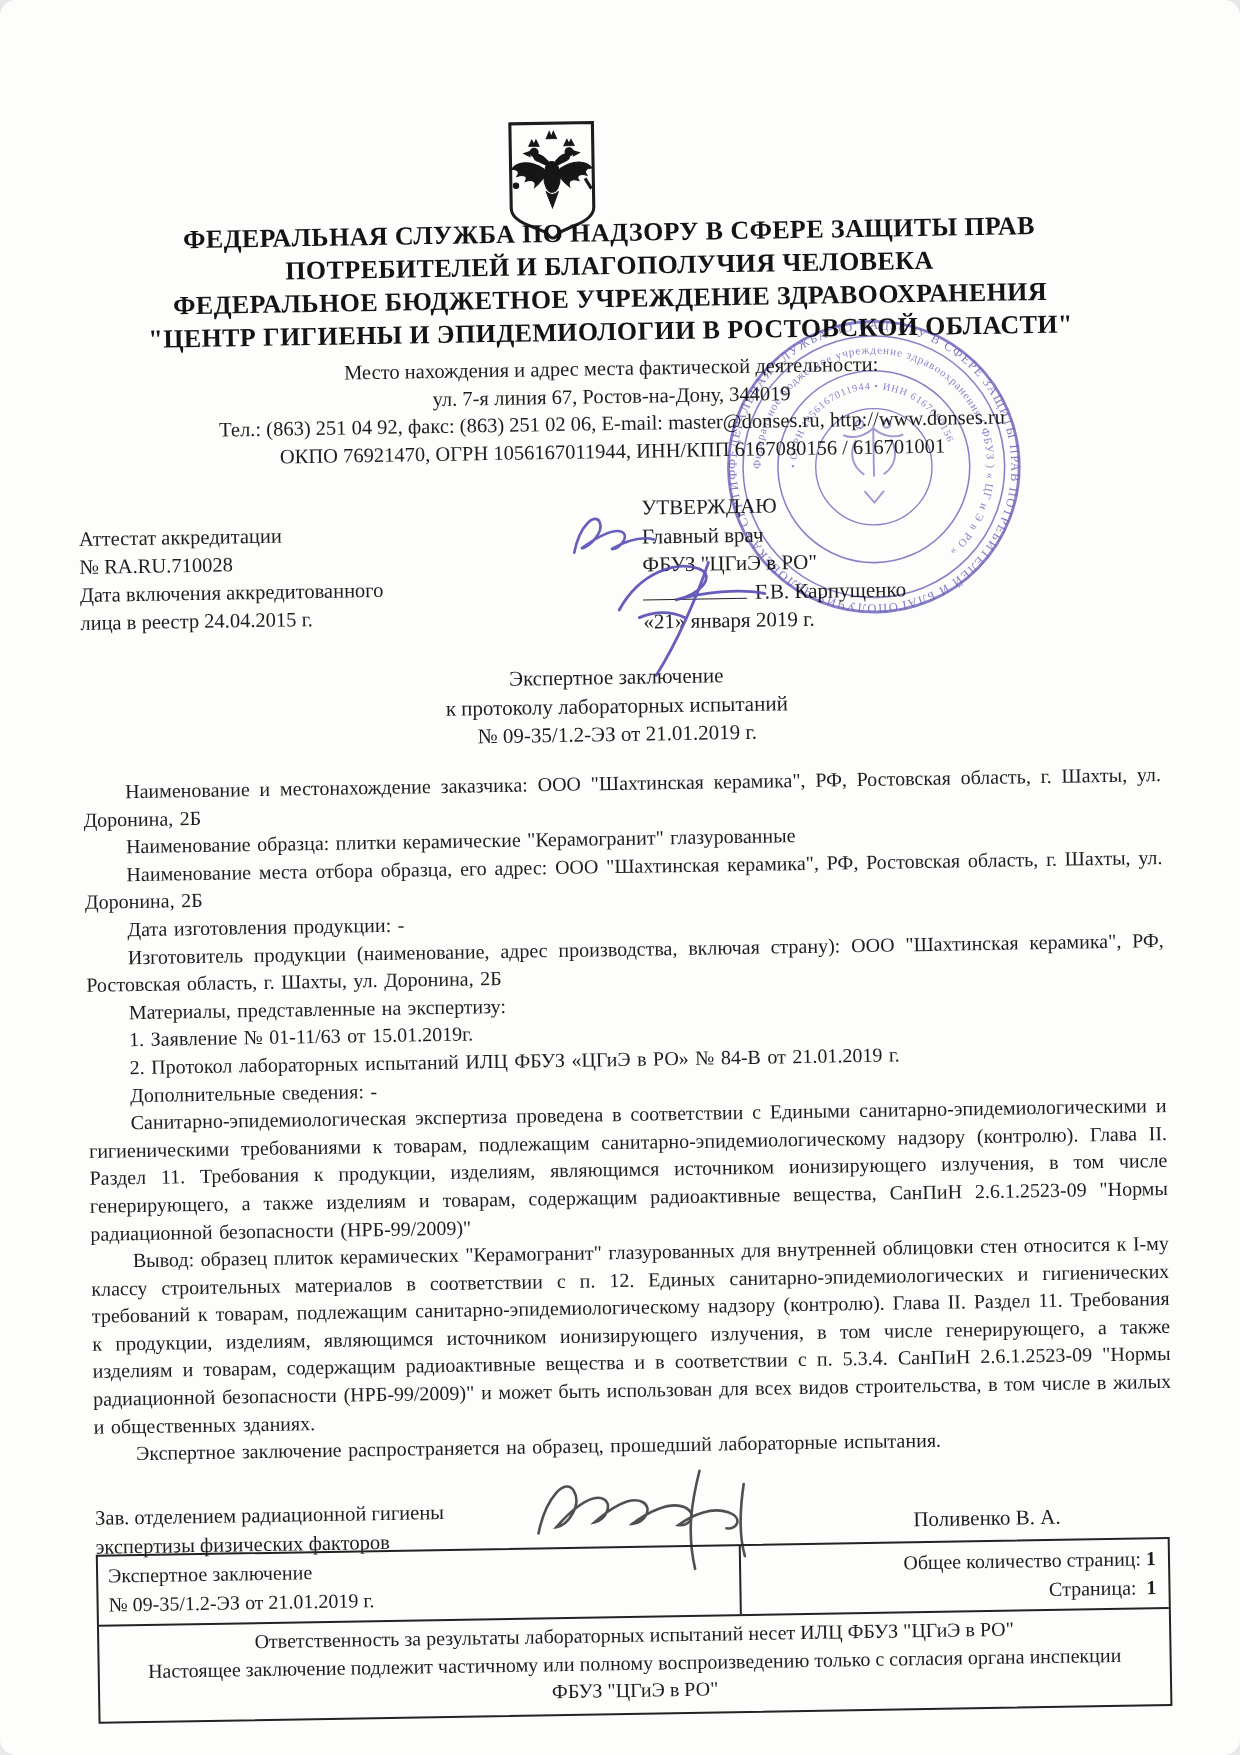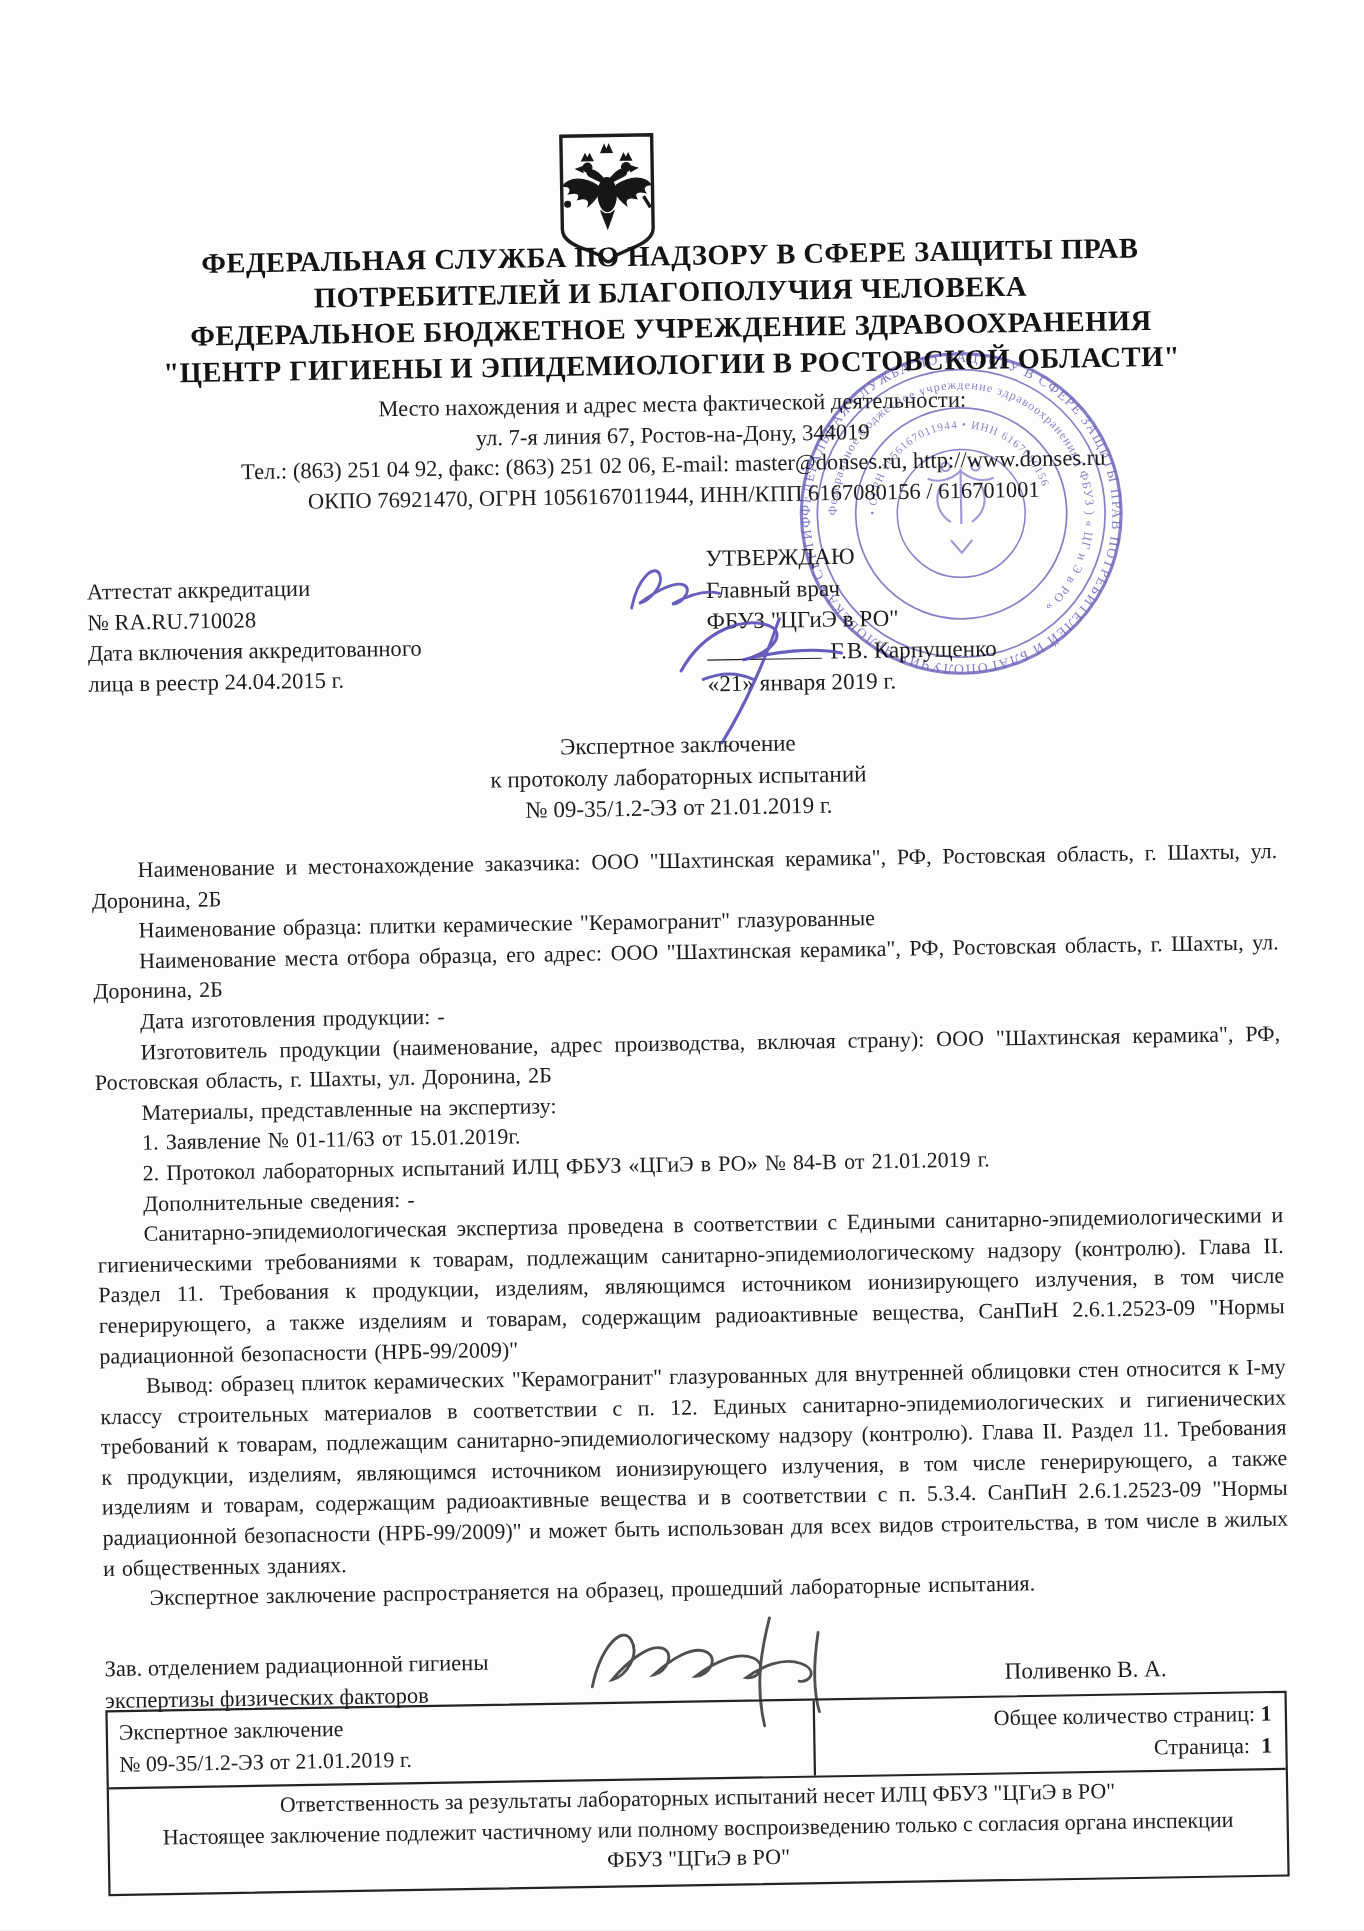--- a/index.html
+++ b/index.html
@@ -1,17 +1,17 @@
 <!DOCTYPE html>
 <html><head>
 <meta charset="utf-8">
 <style>
   html,body{margin:0;padding:0;background:#e8e8e8;}
   .page{position:relative;width:1240px;height:1755px;background:#fdfdfb;overflow:hidden;
-        font-family:"Liberation Serif",serif;color:#1d1d1d;}
+        font-family:"Liberation Serif",serif;color:#1d1d1d;border-radius:16px;}
   .sheet{position:absolute;inset:0;transform:rotate(-0.95deg);transform-origin:620px 900px;}
 
   .emblem{position:absolute;left:498px;top:116px;width:132px;height:130px;}
 
   .hdr{position:absolute;left:55px;top:216px;width:1130px;text-align:center;}
   .hdr .b{font-weight:bold;font-size:26px;line-height:33px;letter-spacing:0.4px;color:#141414;}
   .hdr .r{font-size:20.5px;line-height:27.5px;}
   .hdr .gap{height:7px;}
 
   .accred{position:absolute;left:85px;top:516px;font-size:20.5px;line-height:28px;}

